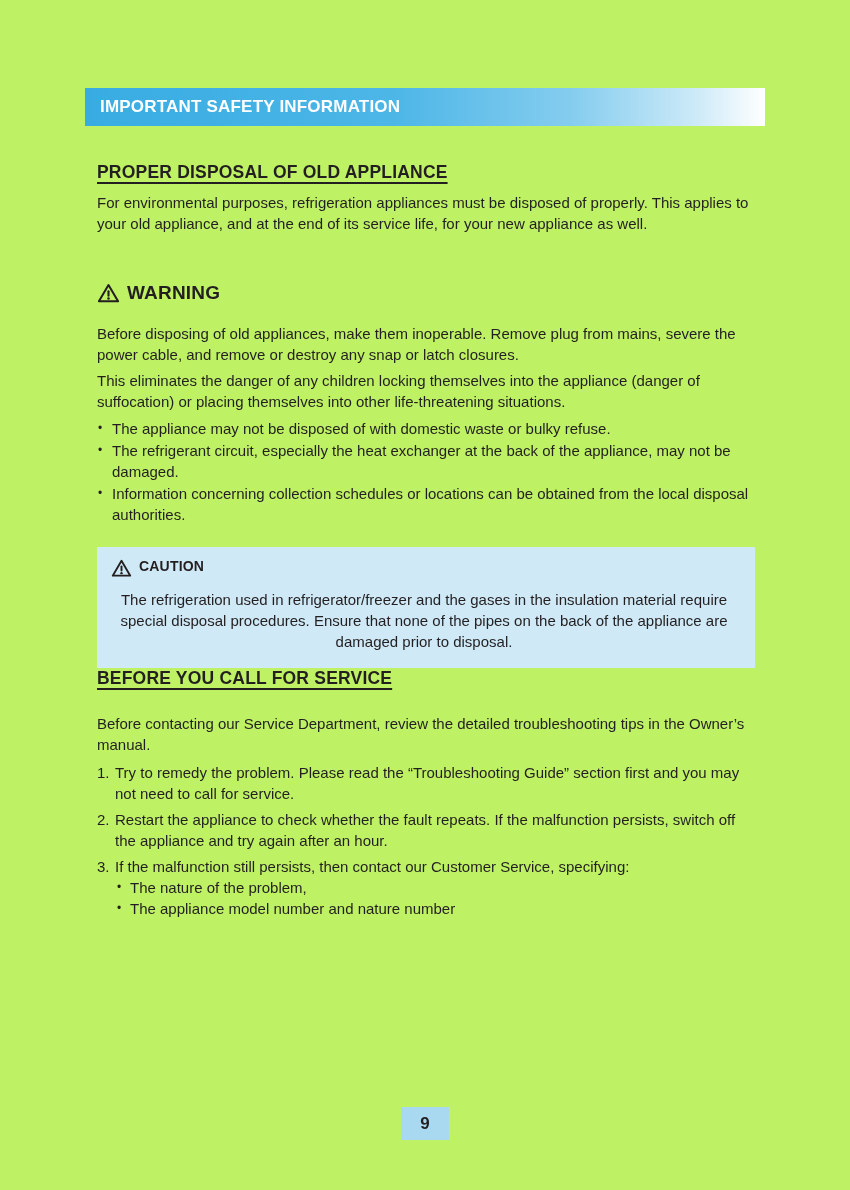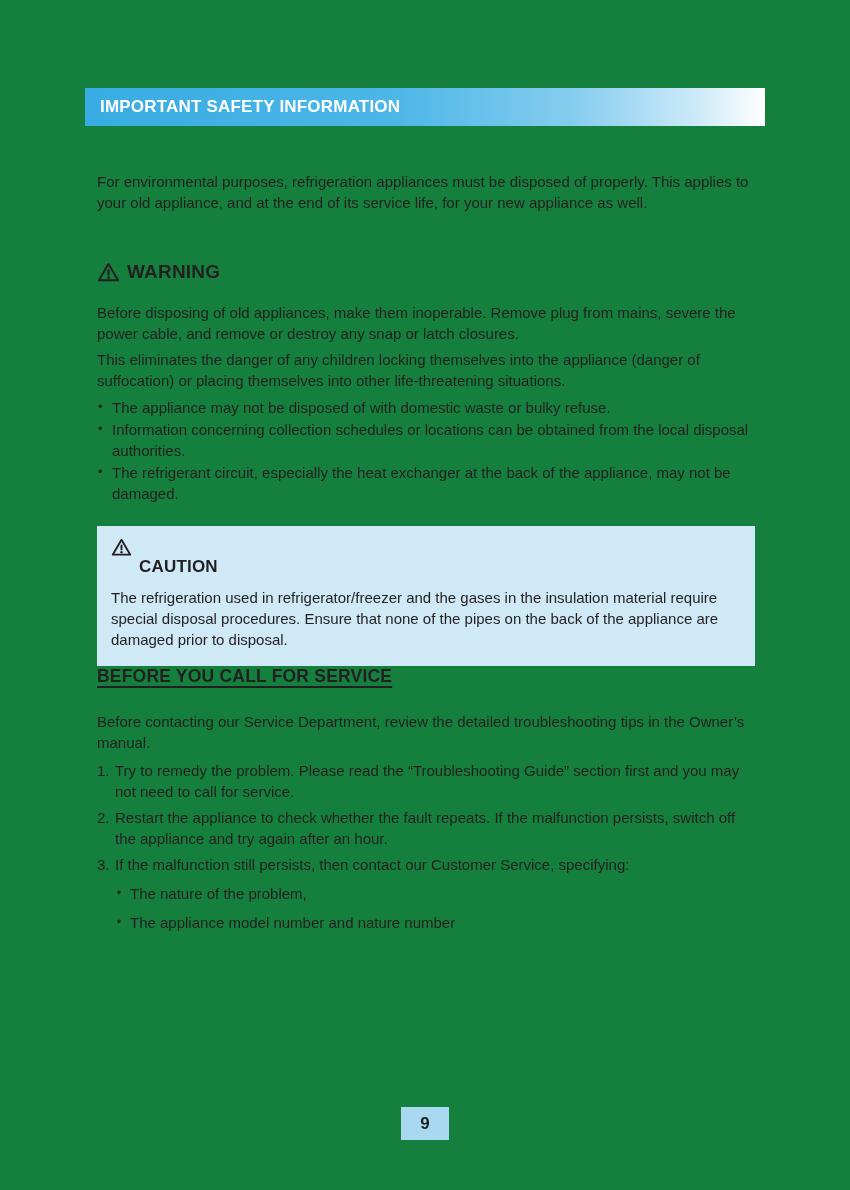--- a/index.html
+++ b/index.html
@@ -1,20 +1,20 @@
 <!DOCTYPE html>
 <html><head>
 <meta charset="utf-8">
 <style>
   html, body { margin: 0; padding: 0; background: #ffffff; }
   .page {
     position: relative;
     width: 850px;
     height: 1190px;
-    background: #15803d;
+    background: #bef264;
     font-family: "Liberation Sans", sans-serif;
     color: #231f20;
     overflow: hidden;
   }
   .banner {
     position: absolute;
     left: 85px;
     top: 88px;
     width: 680px;
     height: 38px;
@@ -79,22 +79,22 @@
     top: 0;
     font-size: 12px;
     line-height: 21px;
   }
   .caution-box {
     margin-top: 22px;
     background: #cfe9f7;
     padding: 11px 18px 16px 14px;
   }
   .caution-box .alert-heading { margin-top: 0; }
-  .caution-box .alert-heading .label { font-size: 17px; margin-top: 20px; }
-  .caution-text { margin-top: 10px; }
+  .caution-box .alert-heading .label { font-size: 14px; }
+  .caution-text { margin-top: 10px; text-align: center; }
   .service-intro { margin-top: 24px; }
   ol.steps {
     list-style: none;
     margin: 7px 0 0 0;
     padding: 0;
   }
   ol.steps > li {
     position: relative;
     padding-left: 18px;
     font-size: 15px;
@@ -109,21 +109,20 @@
   ul.sub-bullets {
     list-style: none;
     margin: 0;
     padding: 0 0 0 2px;
   }
   ul.sub-bullets > li {
     position: relative;
     padding-left: 13px;
     font-size: 15px;
     line-height: 21px;
-    margin-top: 8px;
   }
   ul.sub-bullets > li::before {
     content: "\2022";
     position: absolute;
     left: 0;
     top: 0;
     font-size: 12px;
     line-height: 21px;
   }
   .page-badge {
@@ -147,41 +146,42 @@
 <body>
 
 <div class="page">
 
   <div class="banner">
     <span class="banner-title">IMPORTANT SAFETY INFORMATION</span>
   </div>
 
   <div class="content">
 
+    <h2 class="sec-heading">PROPER DISPOSAL OF OLD APPLIANCE</h2>
 
     <p class="intro">For environmental purposes, refrigeration appliances must be disposed of properly. This applies to your old appliance, and at the end of its service life, for your new appliance as well.</p>
 
     <div class="alert-heading">
       <span class="tri-icon">
         <svg viewBox="0 0 24 24" width="23" height="23" aria-hidden="true">
           <path d="M12 3.2 L22 20.2 H2 Z" fill="none" stroke="#231f20" stroke-width="2.1" stroke-linejoin="round"></path>
           <line x1="12" y1="9.6" x2="12" y2="14.4" stroke="#231f20" stroke-width="2.2" stroke-linecap="round"></line>
           <circle cx="12" cy="17.3" r="1.35" fill="#231f20"></circle>
         </svg>
       </span>
       <span class="label">WARNING</span>
     </div>
 
     <p class="warn-p1">Before disposing of old appliances, make them inoperable. Remove plug from mains, severe the power cable, and remove or destroy any snap or latch closures.</p>
     <p class="warn-p2">This eliminates the danger of any children locking themselves into the appliance (danger of suffocation) or placing themselves into other life-threatening situations.</p>
 
     <ul class="bullets">
       <li>The appliance may not be disposed of with domestic waste or bulky refuse.</li>
+      <li>The refrigerant circuit, especially the heat exchanger at the back of the appliance, may not be damaged.</li>
       <li>Information concerning collection schedules or locations can be obtained from the local disposal authorities.</li>
-      <li>The refrigerant circuit, especially the heat exchanger at the back of the appliance, may not be damaged.</li>
     </ul>
 
     <div class="caution-box">
       <div class="alert-heading">
         <span class="tri-icon">
           <svg viewBox="0 0 24 24" width="21" height="21" aria-hidden="true">
             <path d="M12 3.2 L22 20.2 H2 Z" fill="none" stroke="#231f20" stroke-width="2.1" stroke-linejoin="round"></path>
             <line x1="12" y1="9.6" x2="12" y2="14.4" stroke="#231f20" stroke-width="2.2" stroke-linecap="round"></line>
             <circle cx="12" cy="17.3" r="1.35" fill="#231f20"></circle>
           </svg>

